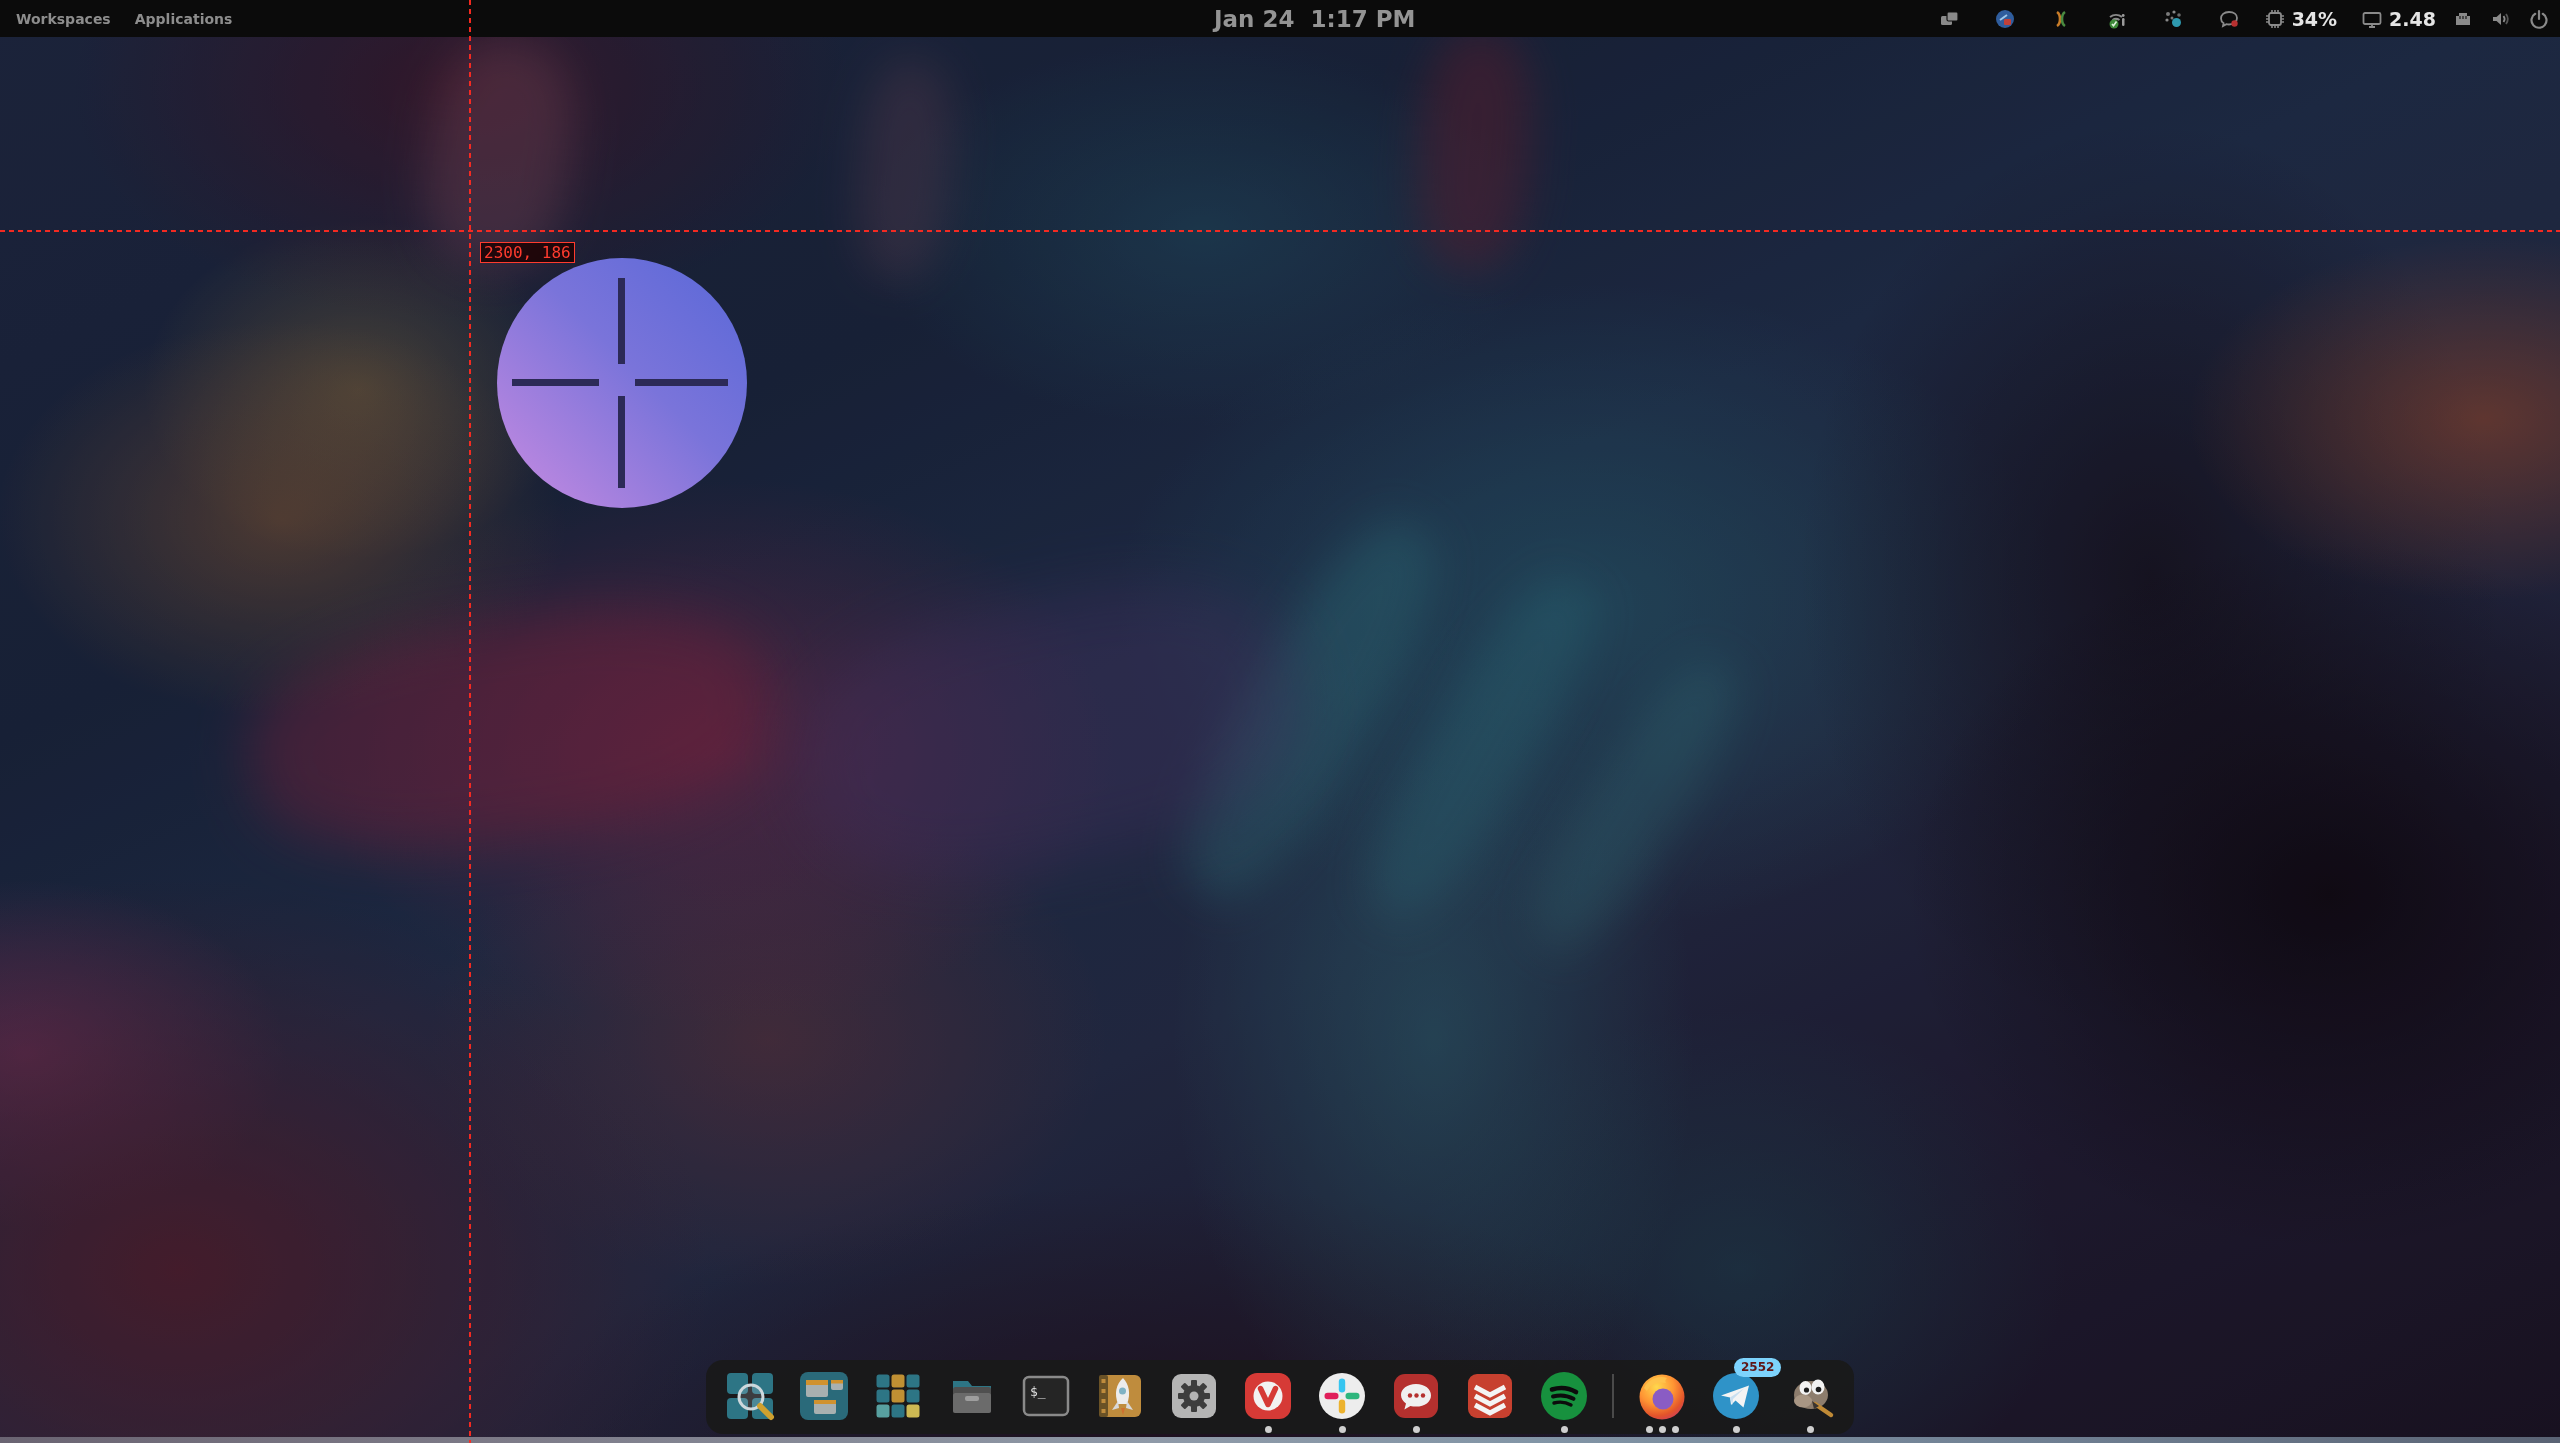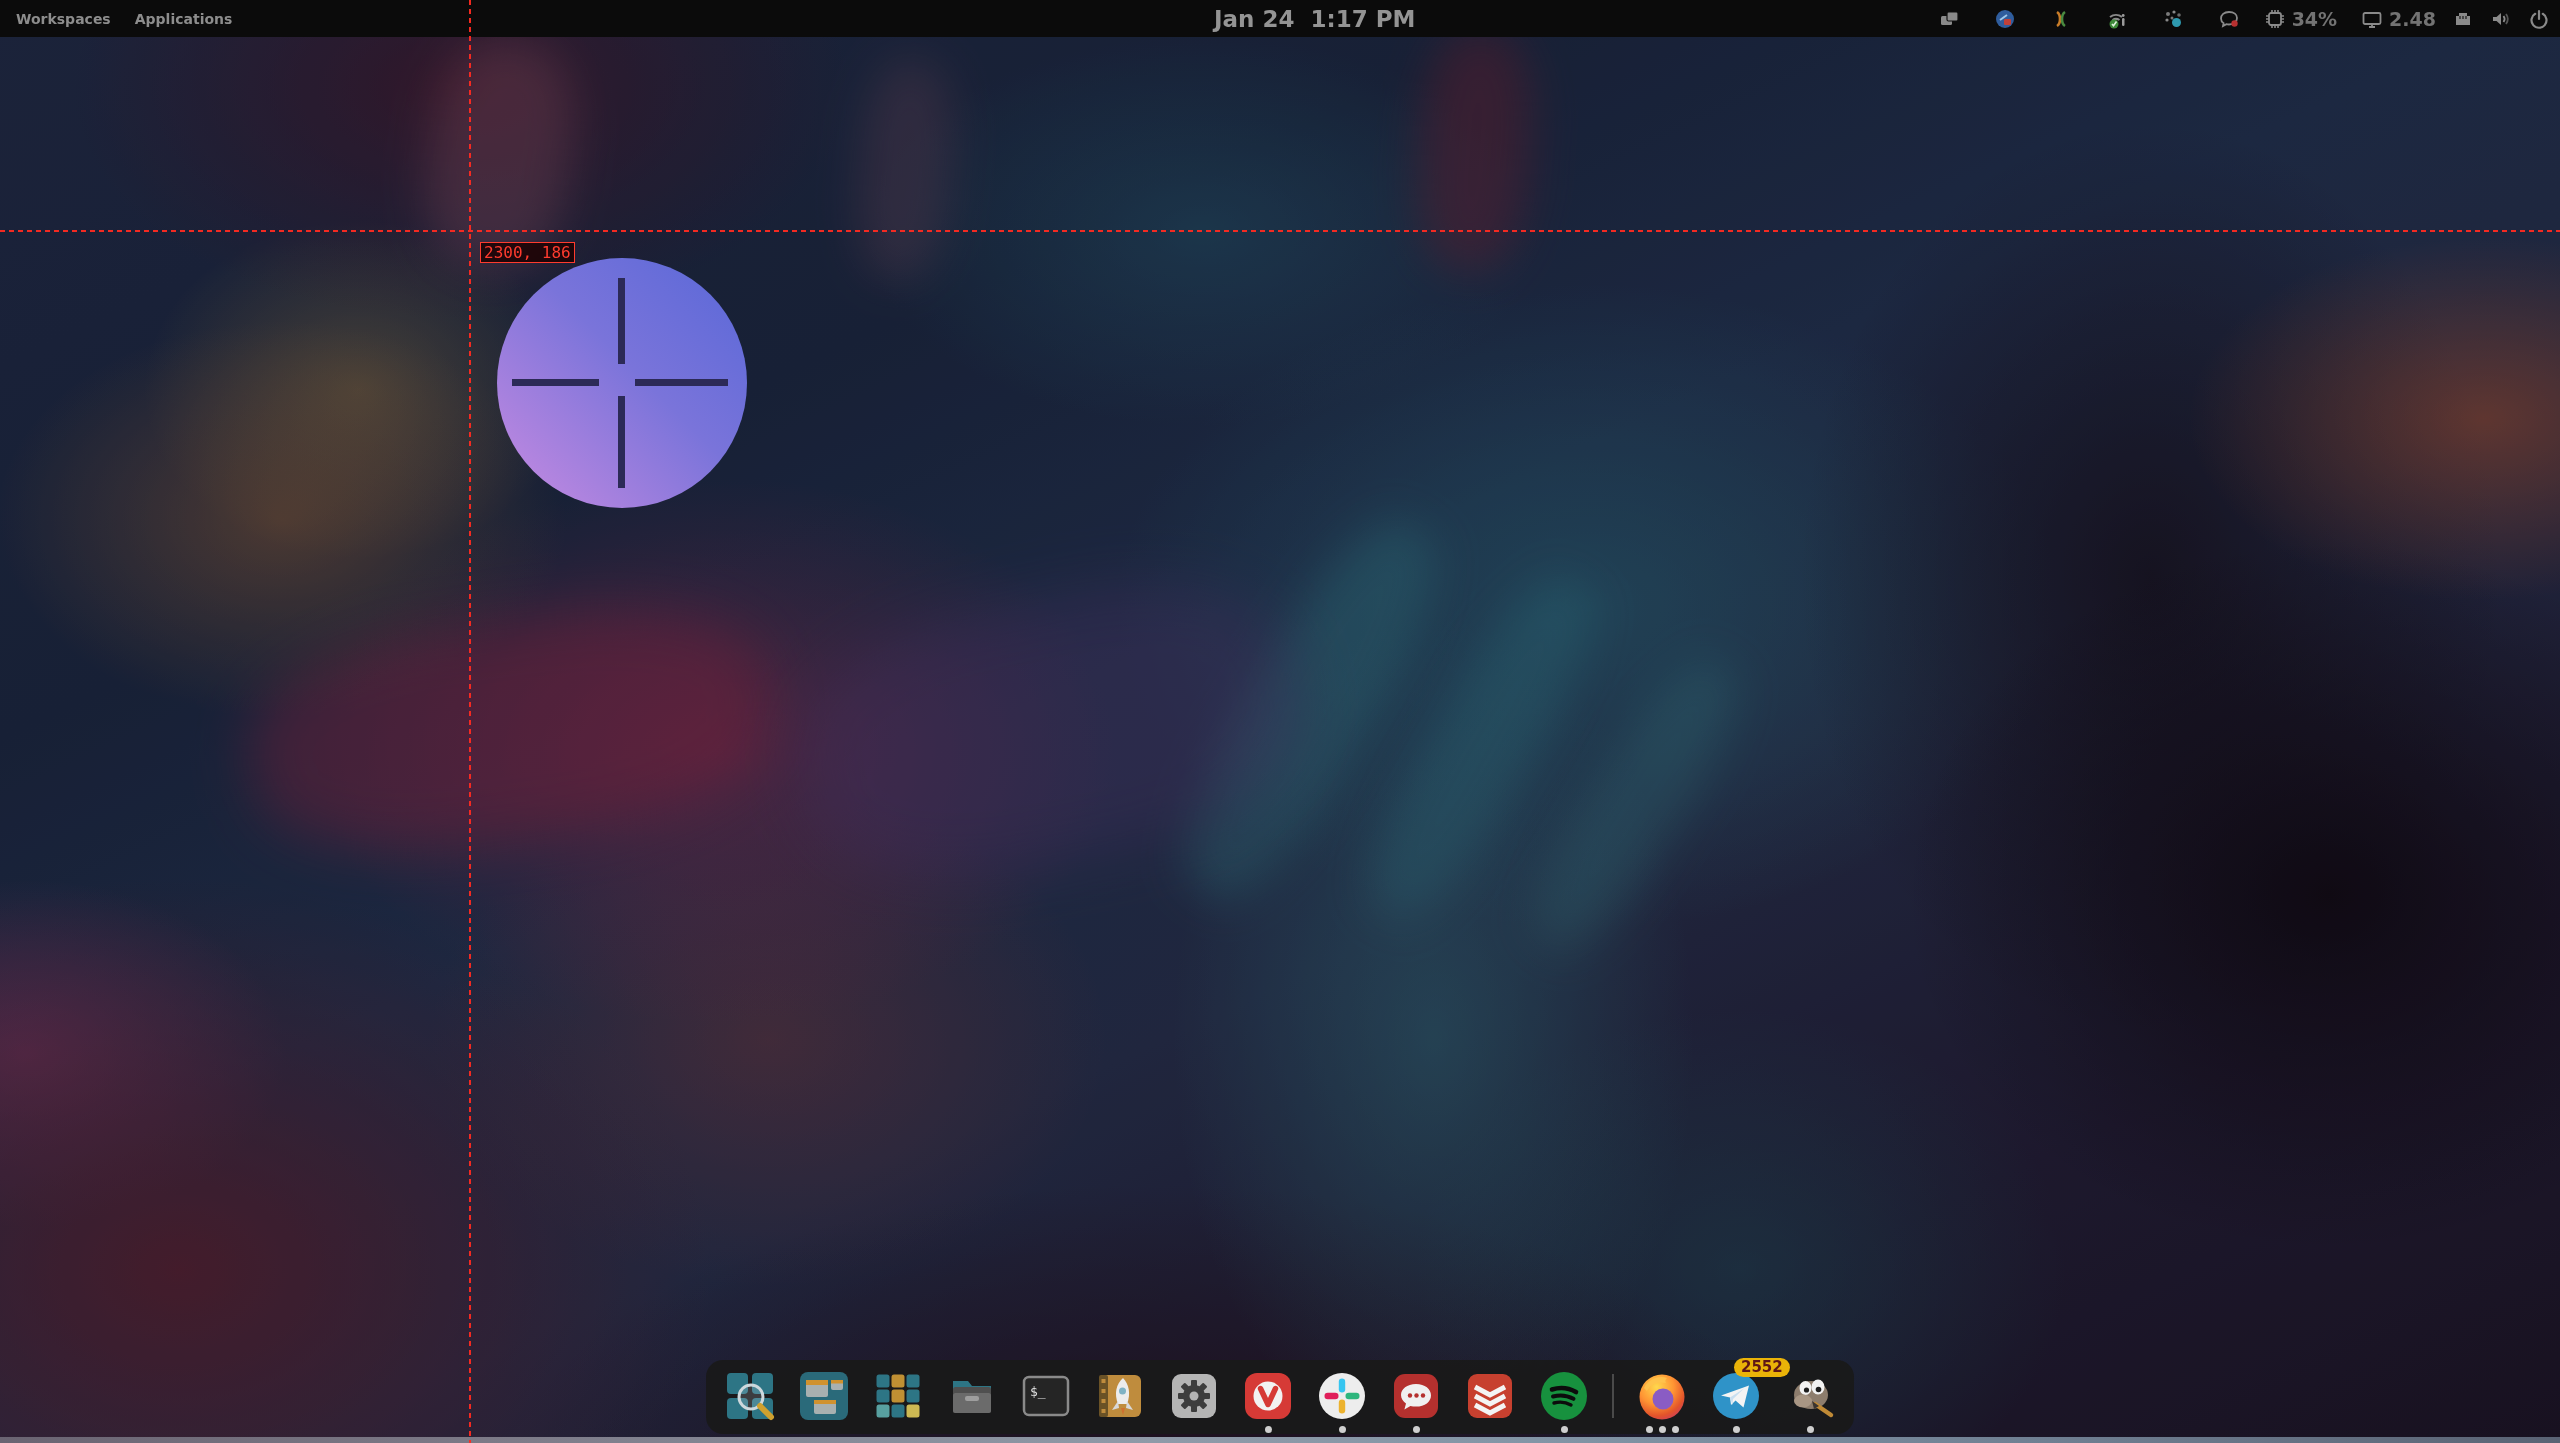--- a/index.html
+++ b/index.html
@@ -42,21 +42,21 @@
     background:linear-gradient(90deg,#6a6472 0%,#7d7b88 20%,#8f9aa8 45%,#8295a6 60%,#6f7f92 80%,#5a6374 100%); }
 
   
   .topbar { position:absolute; left:0; top:0; width:100%; height:37px; background:#0b0b0b; z-index:30; }
   .menus { position:absolute; left:16px; top:0; height:37px; display:flex; align-items:center; gap:24px; }
   .menu-item { color:#8d8d8d; font-weight:bold; font-size:14px; cursor:default; }
   .clock { position:absolute; left:1214px; top:0; height:37px; display:flex; align-items:center; gap:16px;
     color:#949494; font-weight:bold; font-size:23px; }
   .tray { position:absolute; right:10px; top:0; height:37px; display:flex; align-items:center; }
   .tray-item { display:flex; align-items:center; }
-  .tray-label { color:#737373; font-weight:bold; font-size:19px; margin-left:6px;text-align:center; }
+  .tray-label { color:#e5e5e5; font-weight:bold; font-size:19px; margin-left:6px;text-align:center; }
   .mr-xl { margin-right:16px; } .mr-lg { margin-right:34px; } .mr-md { margin-right:24px; } .mr-sm { margin-right:16px; }
 
   
   .vline { position:absolute; left:469px; top:0; width:2px; height:100%; z-index:40;
     background-image:repeating-linear-gradient(to bottom, rgba(255,42,32,.95) 0 5px, transparent 5px 9px); }
   .hline { position:absolute; left:0; top:230px; width:100%; height:2px; z-index:40;
     background-image:repeating-linear-gradient(to right, rgba(255,42,32,.95) 0 5px, transparent 5px 9px); }
   .coord-label { position:absolute; left:480px; top:242px; z-index:60;
     font-family:"DejaVu Sans Mono", monospace; font-size:16px; line-height:19px; color:#ff3b2e;
     background:rgba(28,0,0,.82); border:1px solid #ff3b2e; padding:0 3px; }
@@ -70,22 +70,22 @@
 
   
   .dock { position:absolute; left:50%; transform:translateX(-50%); bottom:9px; height:74px; z-index:30;
     background:rgba(26,26,26,.94); border-radius:17px; display:flex; align-items:flex-start;
     padding:8px 16px 0; gap:18px; }
   .dock-item { position:relative; width:56px; height:66px; display:flex; flex-direction:column; align-items:center; }
   .dock-item svg { display:block; }
   .dots { height:9px; margin-top:1px; display:flex; justify-content:center; gap:6px; align-items:center; }
   .dot { width:7px; height:7px; border-radius:50%; background:#cfcfcf; }
   .dock-sep { width:2px; height:44px; margin:6px 2px 0; background:#4a4a4a; align-self:flex-start; }
-  .badge { position:absolute; top:-10px; left:26px; background:#eab308; color:#5f1616;
-    font-size:15px; font-weight:bold; line-height:19px; padding:0 7px; border-radius:10px; z-index:5; }
+  .badge { position:absolute; top:-10px; left:26px; background:#7dd3fc; color:#5f1616;
+    font-size:12px; font-weight:bold; line-height:19px; padding:0 7px; border-radius:10px; z-index:5; }
 </style>
 </head>
 <body>
 
 <div id="screen">
 
   <div class="wallpaper">
     <div class="streak s1"></div>
     <div class="streak s2"></div>
     <div class="streak s3"></div>

